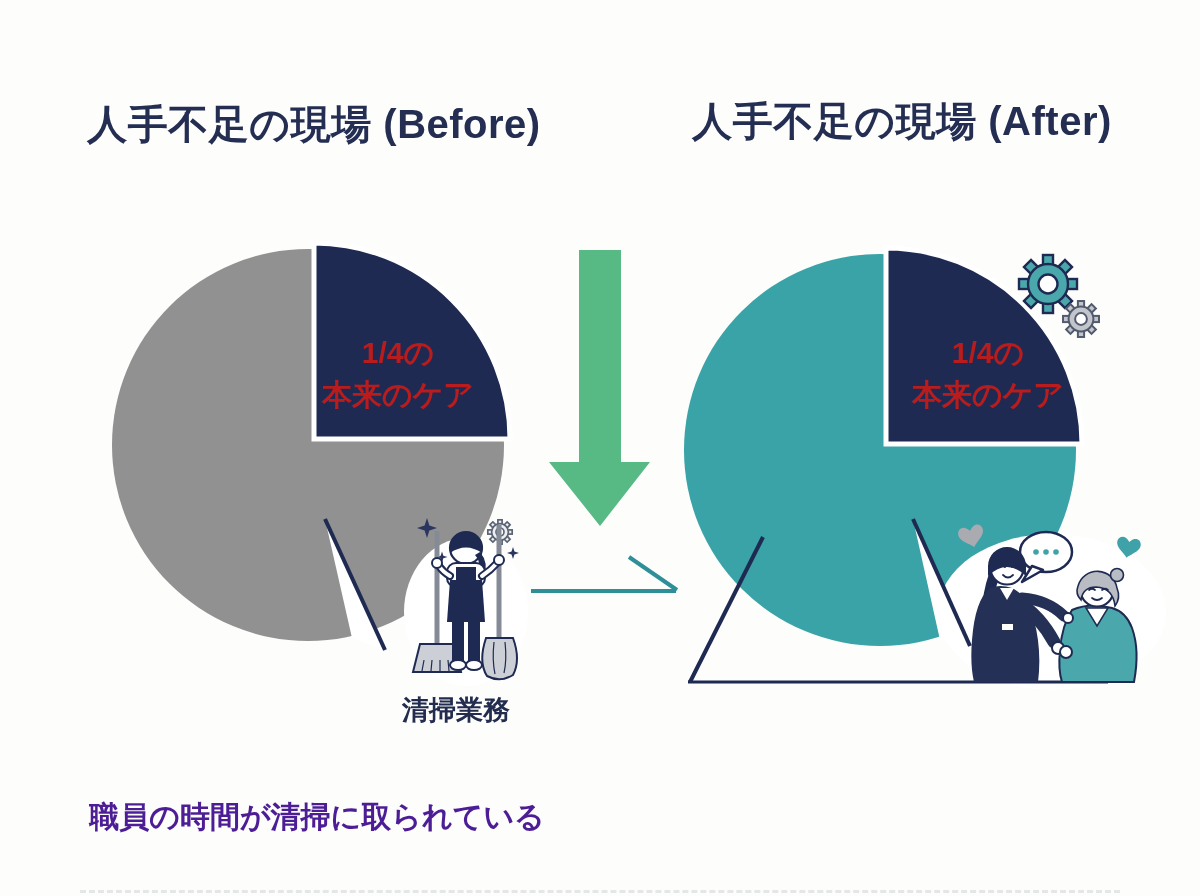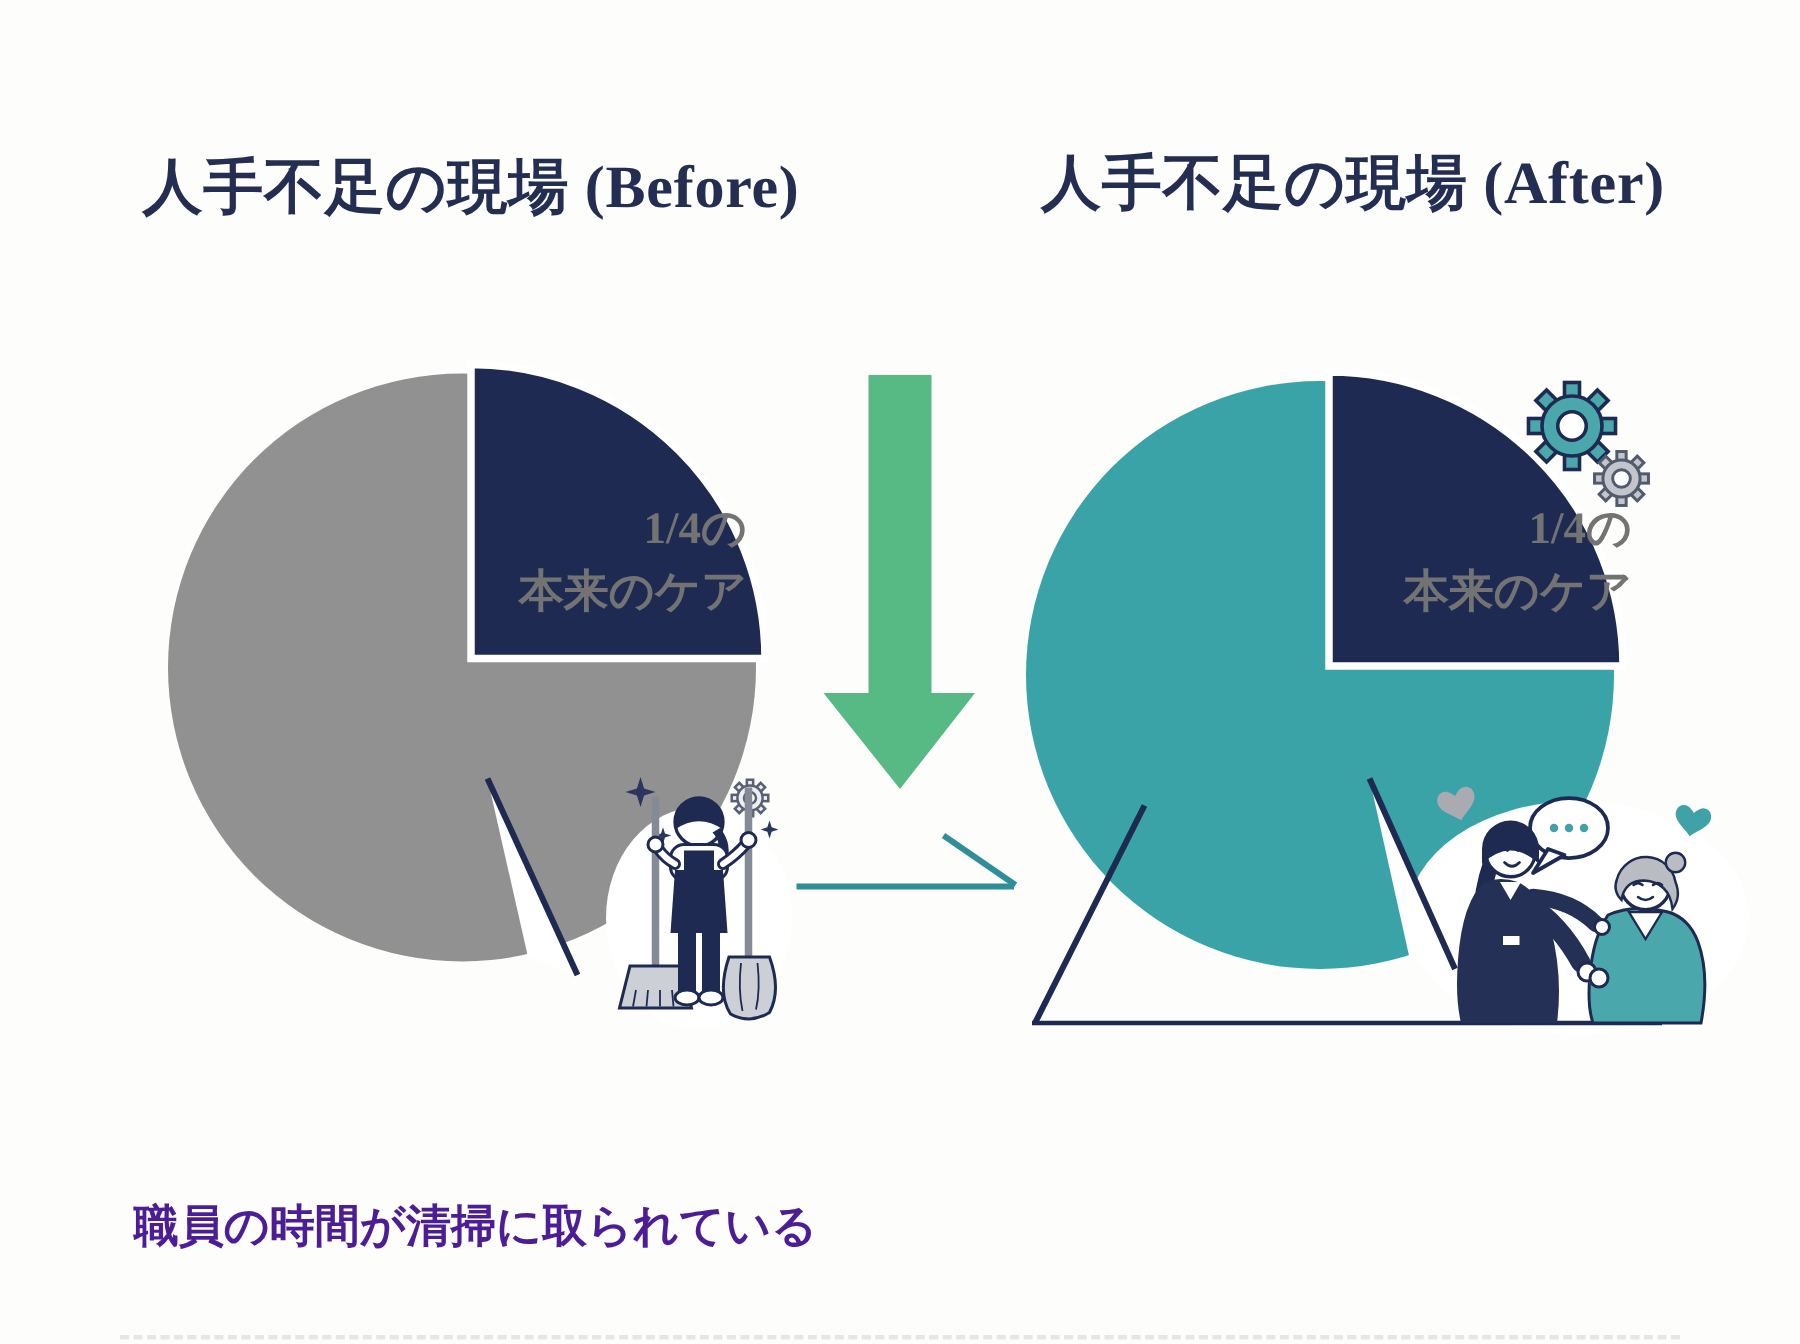--- a/index.html
+++ b/index.html
@@ -1,26 +1,26 @@
 <!DOCTYPE html>
 <html><head>
 <meta charset="utf-8">
 <style>
   html,body{margin:0;padding:0;background:#e9e9e9;}
   .stage{
     position:relative;width:1200px;height:896px;background:#fdfdfc;overflow:hidden;
-    font-family:Liberation Serif, serif;margin:0 auto;
+    font-family:Liberation Sans, sans-serif;margin:0 auto;
   }
   .abs{position:absolute;}
   .title{
     font-size:40px;font-weight:800;color:#242e52;text-align:center;
     letter-spacing:0.5px;white-space:nowrap;
   }
   .pie-label{
-    text-align:right;color:#737373;font-weight:800;font-size:30px;line-height:42px;
+    text-align:center;color:#b91c1c;font-weight:800;font-size:30px;line-height:42px;
   }
   .callout-label{
     text-align:center;color:#222c4e;font-weight:800;font-size:27px;white-space:nowrap;
   }
   .caption{
     font-size:30px;font-weight:800;text-align:center;white-space:nowrap;
   }
   .caption.before{color:#4c1d95;}
   .caption.after{color:#459fa6;}
   .bottom-dashes{
@@ -161,17 +161,18 @@
 
   <div class="abs pie-label" style="left:298px;top:332px;width:200px">
     <div>1/4の</div>
     <div>本来のケア</div>
   </div>
   <div class="abs pie-label" style="left:888px;top:332px;width:200px">
     <div>1/4の</div>
     <div>本来のケア</div>
   </div>
 
+  <div class="abs callout-label" style="left:356px;top:692px;width:200px">清掃業務</div>
 
   <div class="abs caption before" style="left:17px;top:797px;width:600px">職員の時間が清掃に取られている</div>
 
   <div class="abs bottom-dashes"></div>
 </div>
 
 </body></html>

